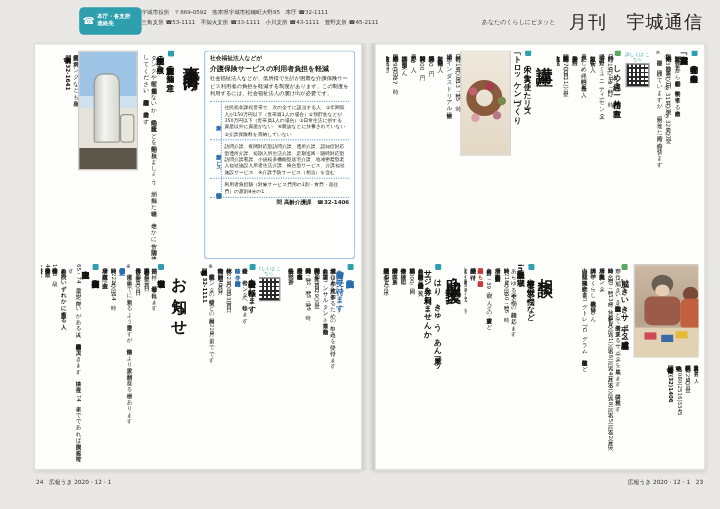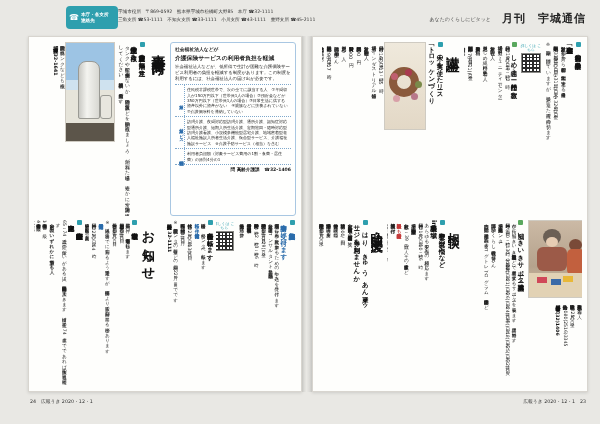--- a/index.html
+++ b/index.html
@@ -6,21 +6,21 @@
   body{width:600px;height:424px;background:#e9e8e4;font-family:"DejaVu Sans","Liberation Sans",sans-serif;color:#1c1c1c;overflow:hidden;}
   .canvas{position:relative;width:600px;height:424px;}
   
   .hdr{position:absolute;left:0;top:0;width:600px;height:34px;}
   .badge{position:absolute;left:66px;top:6px;width:46px;height:23px;background:#2e9fae;border-radius:4px;color:#fff;display:flex;align-items:center;padding:0 3px;gap:2px;}
   .badge .ph{font-size:8px;line-height:1;}
   .badge .bt{font-size:4.6px;font-weight:bold;line-height:1.25;}
   .contacts{position:absolute;left:118px;top:8px;width:280px;font-size:4.6px;line-height:1.7;color:#333;}
   .brand{position:absolute;right:14px;top:8px;text-align:right;}
   .brand .tg{font-size:5px;color:#444;display:inline-block;margin-right:6px;vertical-align:middle;}
-  .brand .bn{font-size:11px;font-weight:bold;color:#222;display:inline-block;vertical-align:middle;letter-spacing:1px;}
+  .brand .bn{font-size:15px;font-weight:normal;color:#222;display:inline-block;vertical-align:middle;letter-spacing:1px;}
   
   .page{position:absolute;top:36px;height:356px;background:#fefefc;border:1px solid #d8d5cf;box-shadow:0 1px 3px rgba(0,0,0,.12);box-sizing:border-box;padding:5px;}
   .pageL{left:28px;width:274px;}
   .pageR{left:312px;width:276px;}
   .gutter{position:absolute;left:302px;top:36px;width:10px;height:356px;background:linear-gradient(90deg,rgba(0,0,0,.10),rgba(0,0,0,0) 45%,rgba(0,0,0,.10));}
   .band{display:flex;flex-direction:row-reverse;gap:2px;overflow:hidden;}
   .bandTop{height:174px;margin-bottom:4px;}
   .bandBot{height:172px;}
   .vcol{writing-mode:vertical-rl;text-orientation:mixed;overflow:hidden;line-height:1.35;}
   .sec{font-size:4.8px;}

